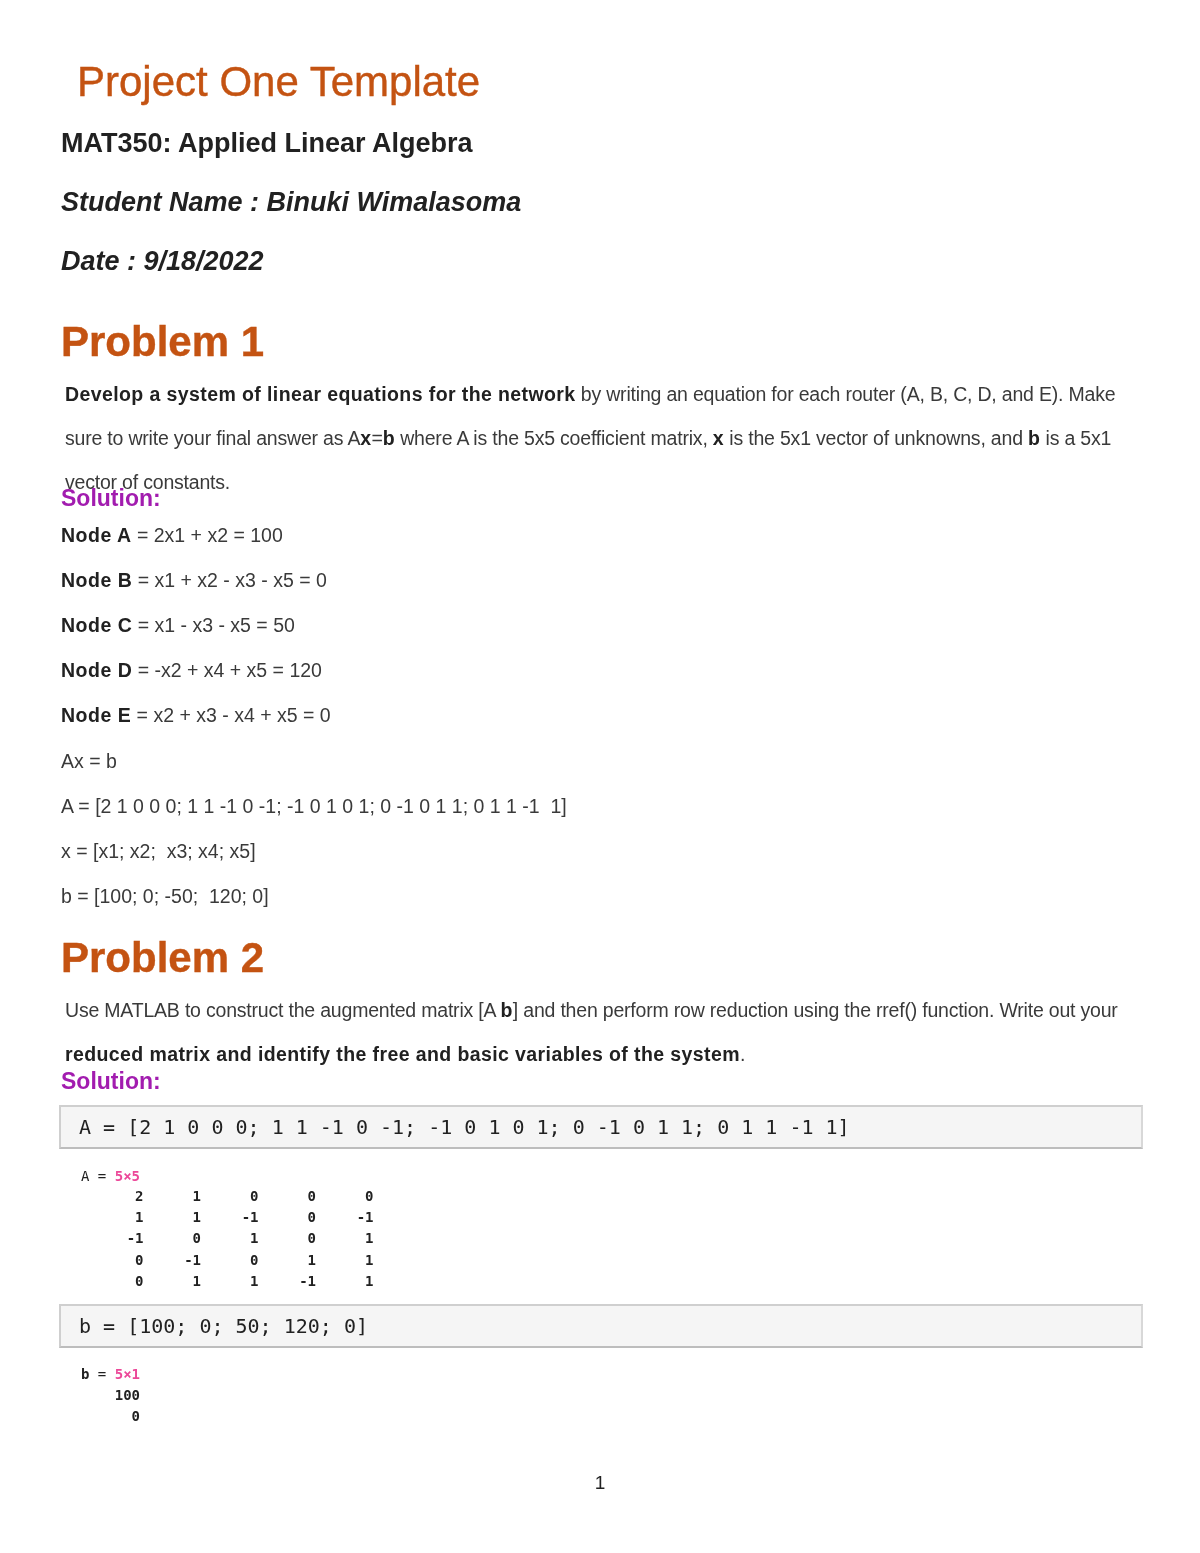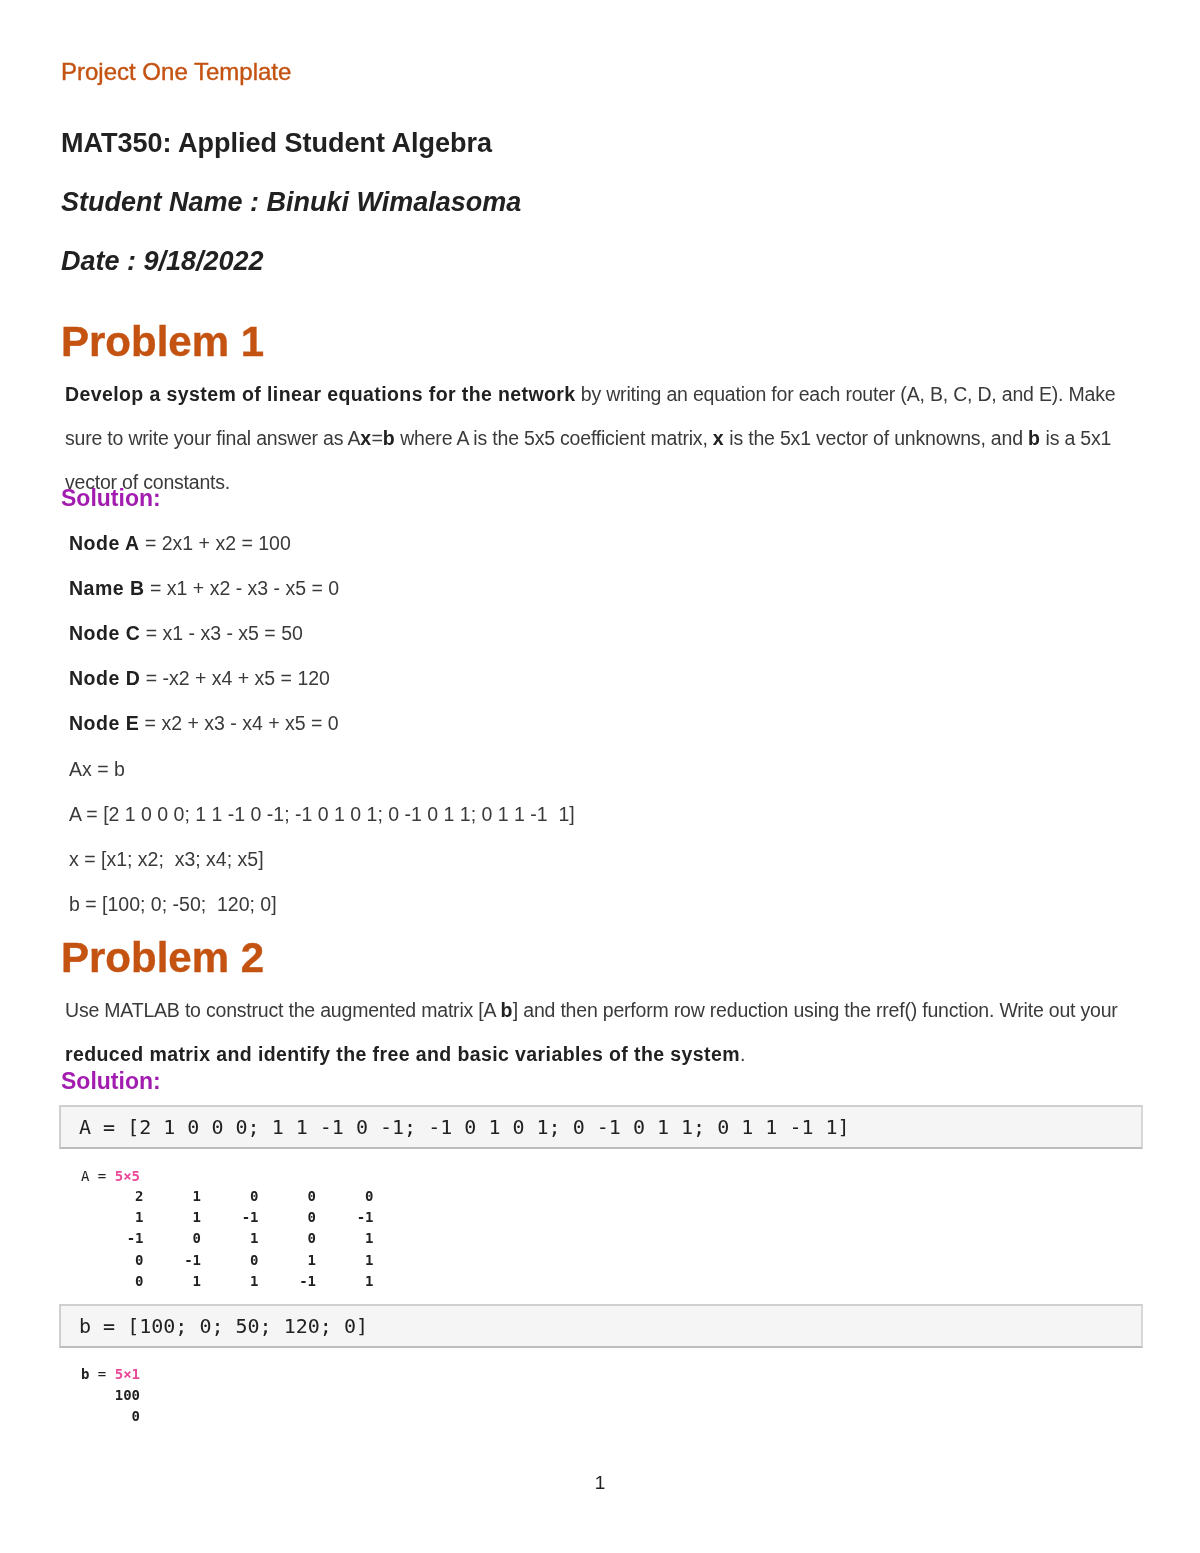--- a/index.html
+++ b/index.html
@@ -17,22 +17,22 @@
     }
     .page {
       position: absolute;
       left: 61px;
       top: 0;
       width: 1085px;
     }
     .title {
       position: absolute;
       top: 58px;
-      left: 0;
-      font-size: 24px;
+      left: 16px;
+      font-size: 42px;
       color: #c45312;
       font-weight: normal;
       -webkit-text-stroke: 0.4px #c45312;
       margin: 0;
       white-space: nowrap;
     }
     .subtitle {
       position: absolute;
       left: 0;
       font-size: 27px;
@@ -68,21 +68,21 @@
       font-size: 23px;
       font-weight: bold;
       color: #a21caf;
       margin: 0;
     }
     .eq {
       position: absolute;
       left: 0;
       font-size: 19.5px;
       color: #3a3a3a;
-      margin: 8px;
+      margin: 0;
       white-space: nowrap;
     }
     .eq b { color: #212121; letter-spacing: 0.5px; }
     .codebox {
       position: absolute;
       left: -2px;
       width: 1084px;
       height: 44px;
       background: #f5f5f5;
       border: 2px solid #cfcfcf;
@@ -135,32 +135,32 @@
       color: #222;
     }
   </style>
 </head>
 <body>
 
 <div class="page">
 
   <h1 class="title">Project One Template</h1>
 
-  <h2 class="subtitle" style="top:128px">MAT350: Applied Student Algebra</h2>
+  <h2 class="subtitle" style="top:128px">MAT350: Applied Linear Algebra</h2>
   <h2 class="subtitle italic" style="top:187px">Student Name : Binuki Wimalasoma</h2>
   <h2 class="subtitle italic" style="top:246px">Date : 9/18/2022</h2>
 
   <h2 class="h-problem" style="top:318px">Problem 1</h2>
 
   <p class="para" style="top:368px"><b>Develop a system of linear equations for the network</b><span> by writing an equation for each router (A, B, C, D, and E). Make sure to write your final answer as A</span><b>x</b><span>=</span><b>b</b><span> where A is the 5x5 coefficient matrix, </span><b>x</b><span> is the 5x1 vector of unknowns, and </span><b>b</b><span> is a 5x1 vector of constants.</span></p>
 
   <h3 class="sol" style="top:485px">Solution:</h3>
 
   <p class="eq" style="top:524px"><b>Node A</b><span> = 2x1  + x2 =  100</span></p>
-  <p class="eq" style="top:569px"><b>Name B</b><span> = x1 + x2 - x3 - x5 = 0</span></p>
+  <p class="eq" style="top:569px"><b>Node B</b><span> = x1 + x2 - x3 - x5 = 0</span></p>
   <p class="eq" style="top:614px"><b>Node C</b><span> = x1 - x3 - x5 = 50</span></p>
   <p class="eq" style="top:659px"><b>Node D</b><span> = -x2 + x4  + x5 =  120</span></p>
   <p class="eq" style="top:704px"><b>Node E</b><span> = x2 + x3 - x4  + x5 = 0</span></p>
 
   <p class="eq" style="top:750px; white-space:pre">Ax = b</p>
   <p class="eq" style="top:795px; white-space:pre">A = [2 1 0 0 0; 1 1 -1 0 -1; -1 0 1 0 1; 0 -1 0 1 1; 0 1 1 -1  1]</p>
   <p class="eq" style="top:840px; white-space:pre">x = [x1; x2;  x3; x4; x5]</p>
   <p class="eq" style="top:885px; white-space:pre">b = [100; 0; -50;  120; 0]</p>
 
   <h2 class="h-problem" style="top:934px">Problem 2</h2>

